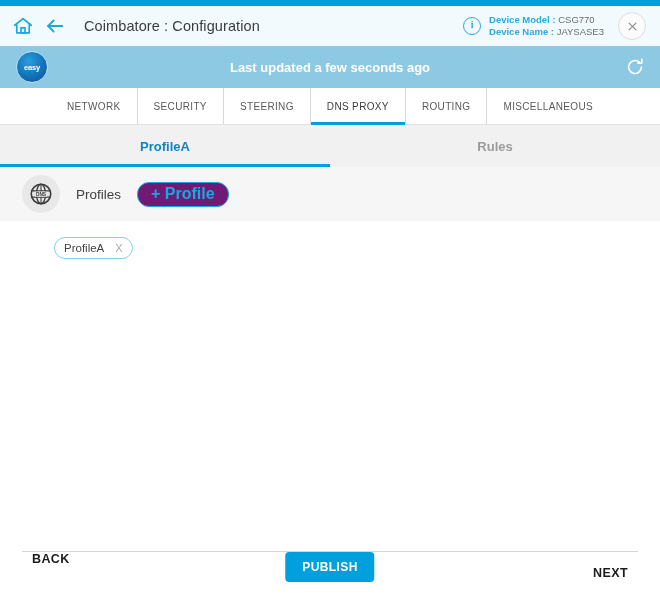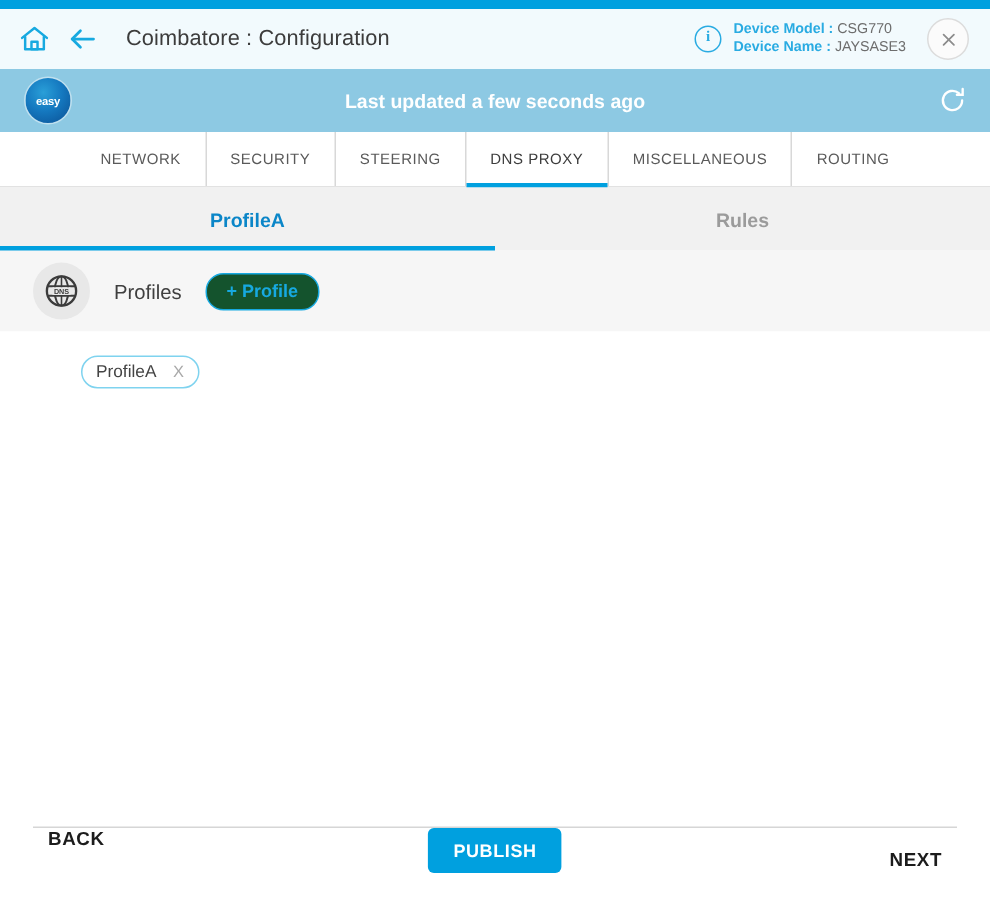--- a/index.html
+++ b/index.html
@@ -221,23 +221,23 @@
     margin-left: 16px;
     font-size: 13.5px;
     color: #3f3f3f;
   }
   .add-profile-btn {
     margin-left: 16px;
     height: 23px;
     padding: 0 13px;
     border: 1.2px solid #17a9e0;
     border-radius: 12px;
-    background: #14532d;
+    background: #701a75;
     color: #17a9e0;
-    font-size: 12px;
+    font-size: 16px;
     font-weight: bold;
     display: flex;
     align-items: center;
     cursor: pointer;
   }
 
   
   .chip-area {
     background: #ffffff;
     padding: 16px 0 0 54px;
@@ -373,24 +373,24 @@
   <div class="main-tab">
     <span>SECURITY</span>
   </div>
   <div class="main-tab">
     <span>STEERING</span>
   </div>
   <div class="main-tab active">
     <span>DNS PROXY</span>
   </div>
   <div class="main-tab">
+    <span>ROUTING</span>
+  </div>
+  <div class="main-tab">
     <span>MISCELLANEOUS</span>
-  </div>
-  <div class="main-tab">
-    <span>ROUTING</span>
   </div>
 </div>
 
 <div class="sub-tabs">
   <div class="sub-tab active">
     <span>ProfileA</span>
   </div>
   <div class="sub-tab">
     <span>Rules</span>
   </div>

